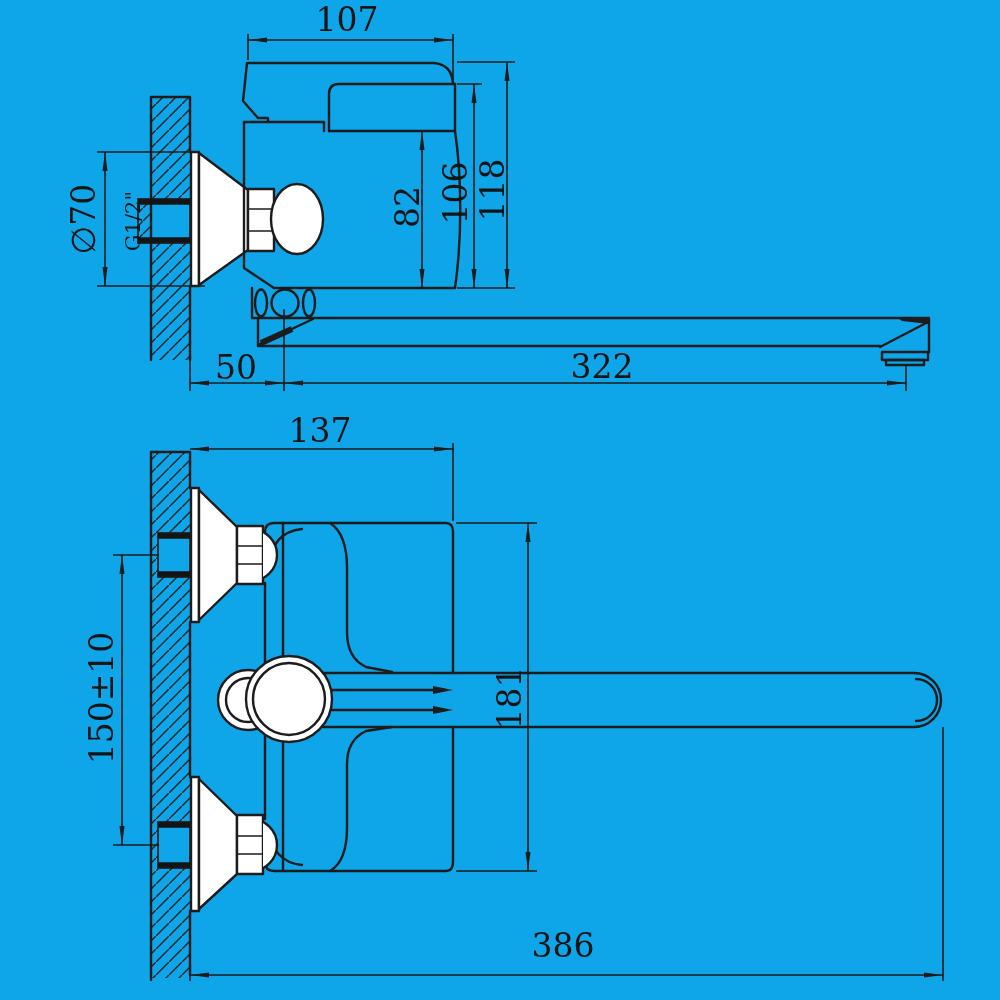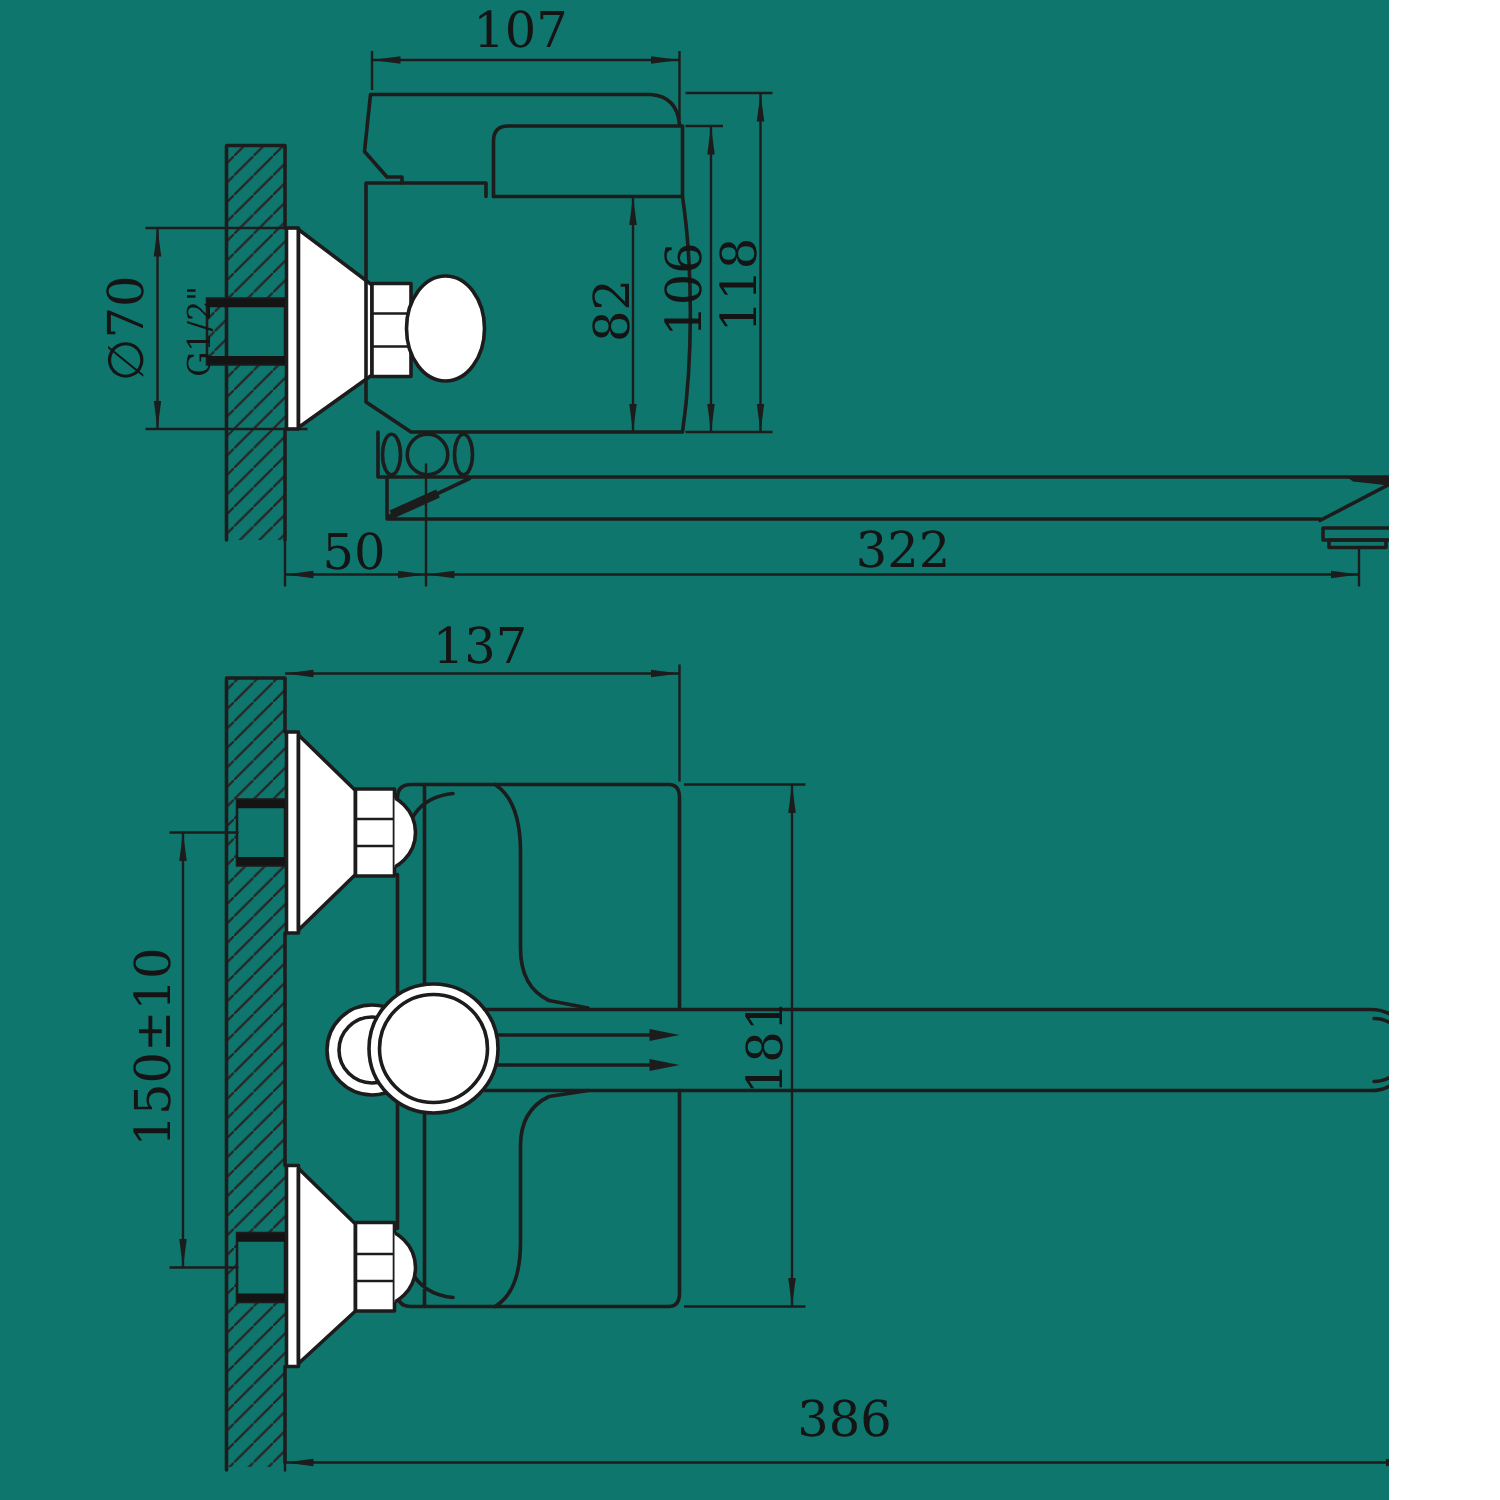--- a/index.html
+++ b/index.html
@@ -1,16 +1,16 @@
 <!DOCTYPE html>
 <html><head>
 <meta charset="utf-8">
 <style>
   html,body{margin:0;padding:0;background:#ffffff;}
-  .stage{position:relative;width:926px;height:1000px;background:#0f766e;overflow:hidden;}
+  .stage{position:relative;width:1000px;height:1000px;background:#0ea5e9;overflow:hidden;}
   svg{display:block;}
   .ol{fill:none;stroke:#1c1c1c;stroke-width:2.4;stroke-linejoin:round;stroke-linecap:round;}
   .olw{fill:#ffffff;stroke:#1c1c1c;stroke-width:2.4;stroke-linejoin:round;}
   .thin{fill:none;stroke:#1c1c1c;stroke-width:1.7;}
   .thick{fill:none;stroke:#141414;stroke-width:5.5;}
   .dim{fill:none;stroke:#1c1c1c;stroke-width:1.6;}
   .blk{fill:#1c1c1c;stroke:none;}
   text{font-family:"DejaVu Serif","Liberation Serif",serif;fill:#141414;}
   .t33{font-size:33px;}
   .t21{font-size:21px;}

